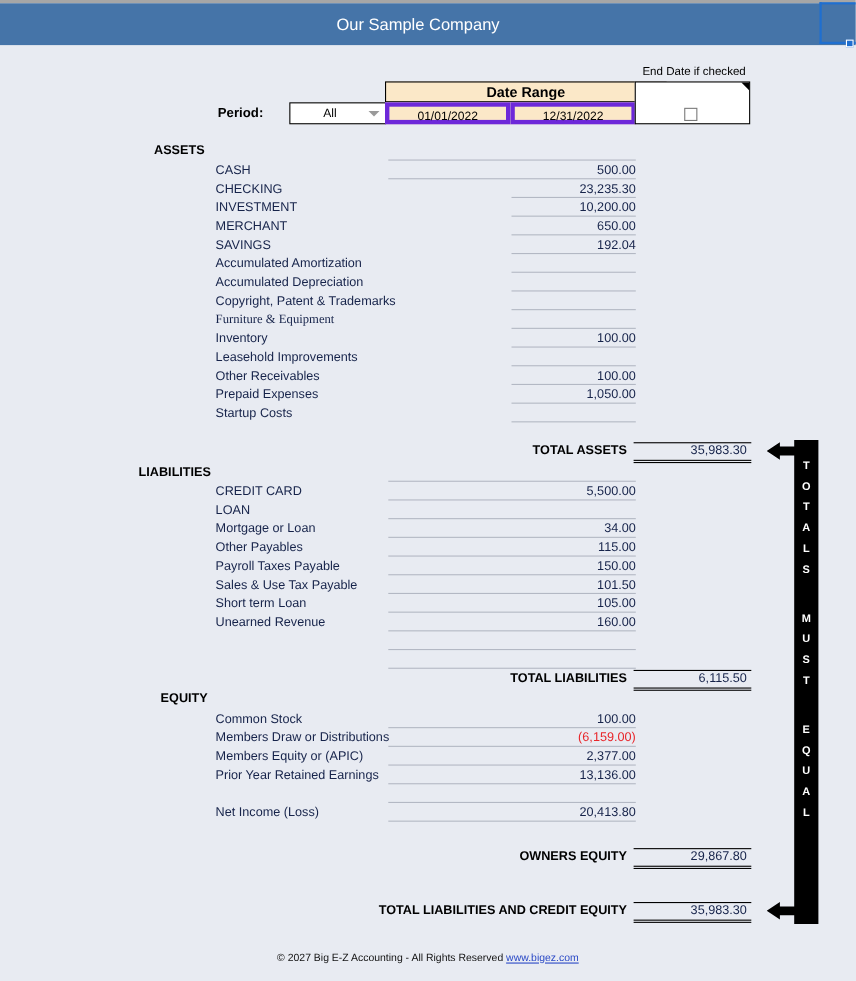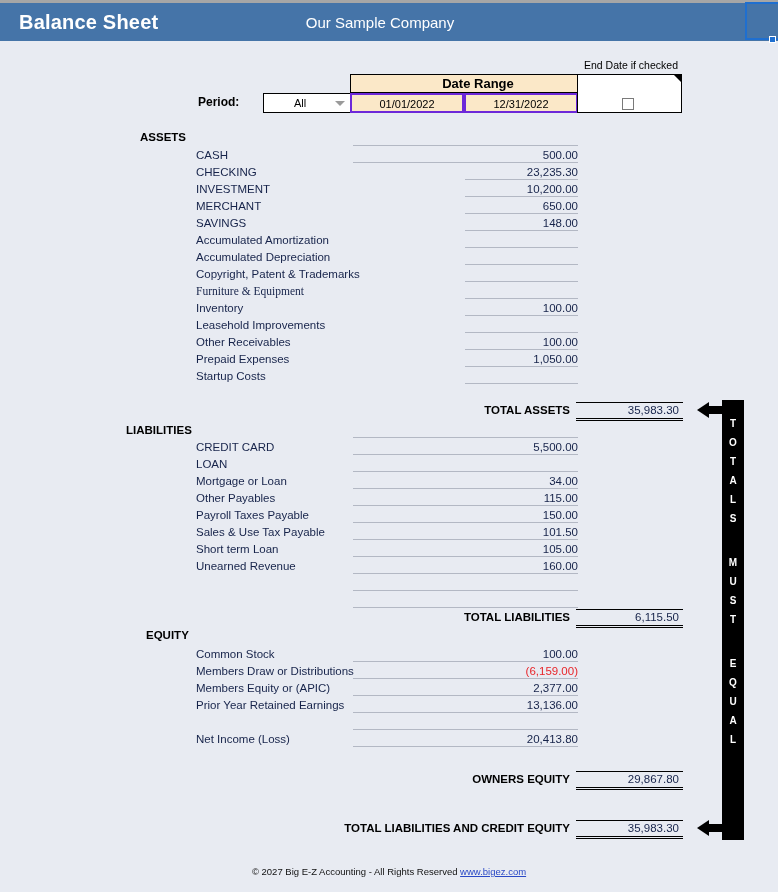--- a/index.html
+++ b/index.html
@@ -67,21 +67,21 @@
     position:absolute;left:0;top:0;width:72px;height:18px;
     text-align:center;line-height:18px;font-size:11px;color:#000;
   }
   .dd-arrow{
     position:absolute;right:5px;top:7px;
     width:0;height:0;border-left:5px solid transparent;
     border-right:5px solid transparent;border-top:5px solid #9a9a9a;
   }
   .dt-box{
     position:absolute;top:93px;width:114px;height:20px;
-    background:#fbe8c8;border:2px solid #6d28d9;box-sizing:border-box;
+    background:#fbe8c8;border:4px solid #6d28d9;box-sizing:border-box;
     font-size:11px;text-align:center;line-height:18px;color:#000;
   }
   .dt-from{left:350px;}
   .dt-to{left:464px;}
   .chk-cell{
     position:absolute;left:577px;top:74px;width:105px;height:39px;
     background:#ffffff;border:1px solid #000;box-sizing:border-box;
   }
   .comment-tri{
     position:absolute;right:0;top:0;width:0;height:0;
@@ -146,21 +146,20 @@
     text-align:center;font-size:9.5px;color:#111;
   }
   .footer a{color:#2a49c6;text-decoration:underline;}
 </style>
 </head>
 <body>
 
 <div class="top-sliver"></div>
 
 <div class="titlebar">
-  <div class="title-main">Balance Sheet</div>
   <div class="title-company">Our Sample Company</div>
 </div>
 <div class="sel-box"></div>
 <div class="sel-handle"></div>
 
 <div class="enddate-caption">End Date if checked</div>
 <div class="period-label">Period:</div>
 
 <div class="dr-header">Date Range</div>
 
@@ -190,21 +189,21 @@
     <div class="val-line" style="left: 465px; width: 113px; top: 179px;"></div>
     <div class="val-num" style="left: 356px; top: 166px;">23,235.30</div>
     <div class="row-label" style="top: 183px;">INVESTMENT</div>
     <div class="val-line" style="left: 465px; width: 113px; top: 196px;"></div>
     <div class="val-num" style="left: 356px; top: 183px;">10,200.00</div>
     <div class="row-label" style="top: 200px;">MERCHANT</div>
     <div class="val-line" style="left: 465px; width: 113px; top: 213px;"></div>
     <div class="val-num" style="left: 356px; top: 200px;">650.00</div>
     <div class="row-label" style="top: 217px;">SAVINGS</div>
     <div class="val-line" style="left: 465px; width: 113px; top: 230px;"></div>
-    <div class="val-num" style="left: 356px; top: 217px;">148.00</div>
+    <div class="val-num" style="left: 356px; top: 217px;">192.04</div>
     <div class="row-label" style="top: 234px;">Accumulated Amortization</div>
     <div class="val-line" style="left: 465px; width: 113px; top: 247px;"></div>
     <div class="row-label" style="top: 251px;">Accumulated Depreciation</div>
     <div class="val-line" style="left: 465px; width: 113px; top: 264px;"></div>
     <div class="row-label" style="top: 268px;">Copyright, Patent &amp; Trademarks</div>
     <div class="val-line" style="left: 465px; width: 113px; top: 281px;"></div>
     <div class="row-label" style="top: 285px; font-family: Liberation Serif, serif;">Furniture &amp; Equipment</div>
     <div class="val-line" style="left: 465px; width: 113px; top: 298px;"></div>
     <div class="row-label" style="top: 302px;">Inventory</div>
     <div class="val-line" style="left: 465px; width: 113px; top: 315px;"></div>

